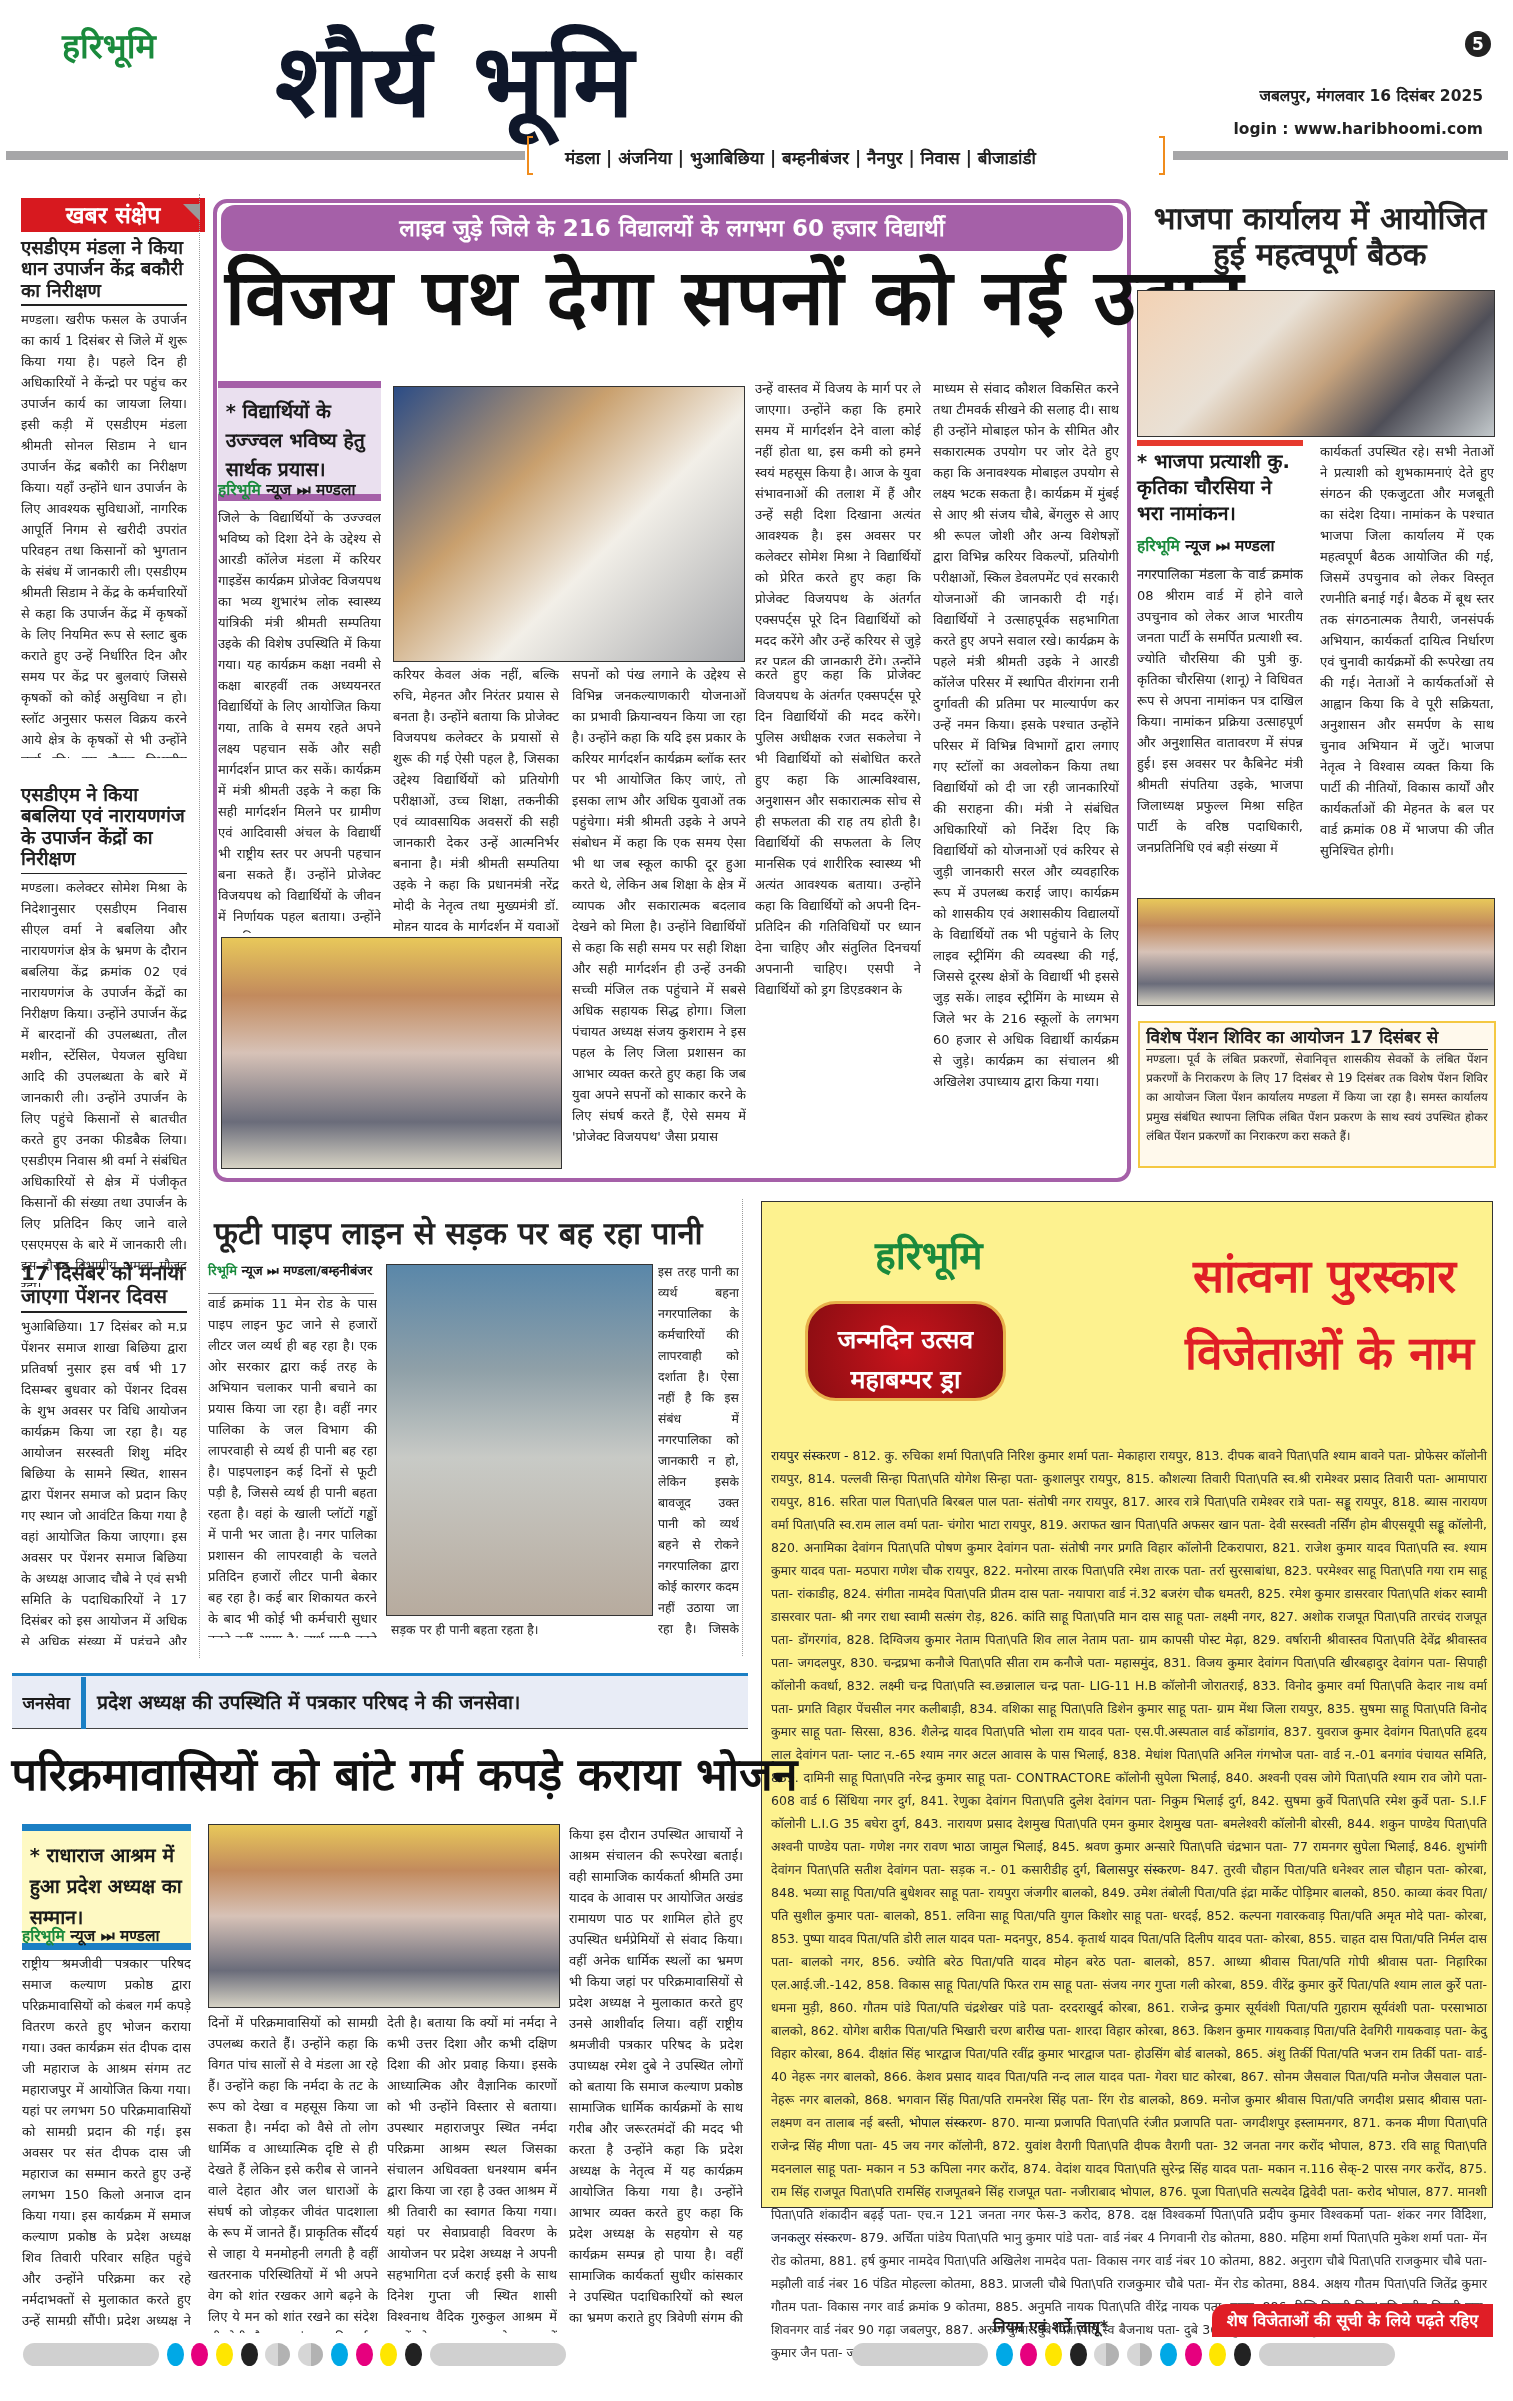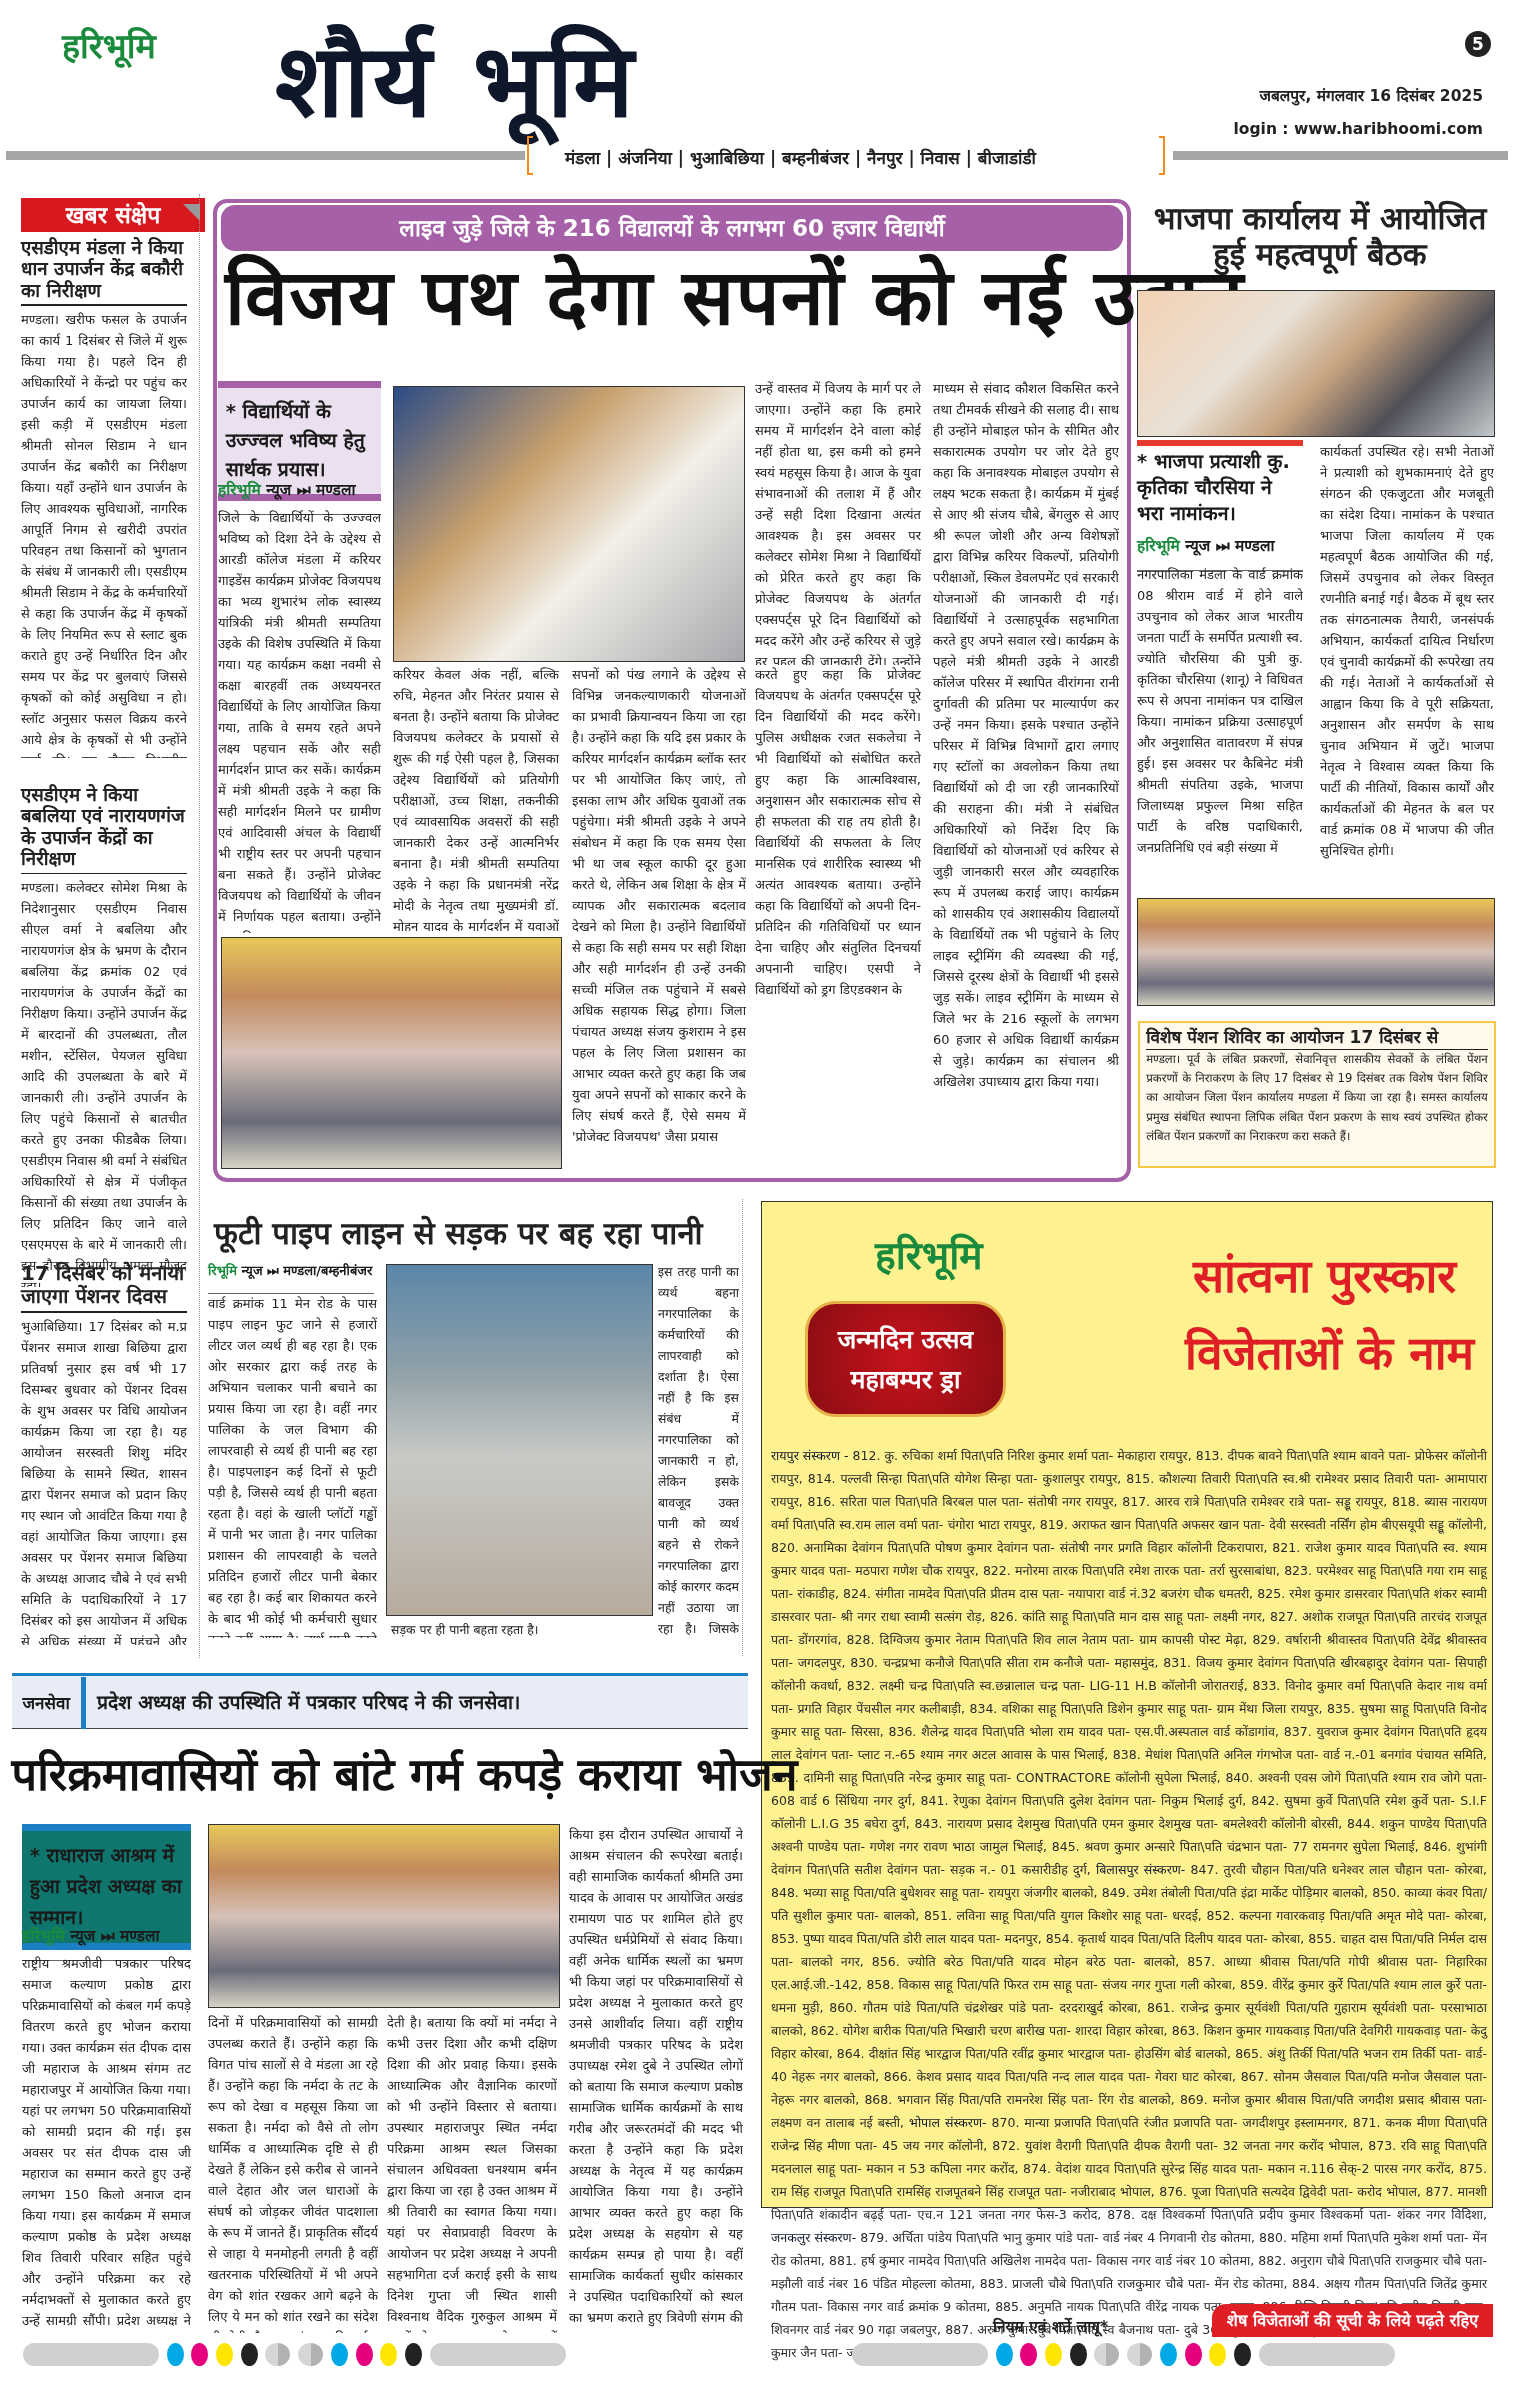--- a/index.html
+++ b/index.html
@@ -28,32 +28,32 @@
 .photo{background:linear-gradient(135deg,#7a8fa8,#c9b9a0 40%,#e8e2d4 70%,#8b8071);border:1.5px solid #333}
 .photo-bjp{background:linear-gradient(135deg,#f3d2b4,#e9e1d6 35%,#c5a27d 55%,#4f4f58 75%,#c3c9cc)}
 .photo-road{background:linear-gradient(180deg,#5a87a9 0%,#8fa0a8 30%,#c8cac6 55%,#b7ab9e 100%)}
 .photo-group{background:linear-gradient(180deg,#e8c85a 0%,#c28a5d 25%,#d7c2b7 50%,#6a6c7a 80%,#d6d2c4)}
 .photo-event{background:linear-gradient(135deg,#2b4c86,#c9a06e 35%,#f2efe8 60%,#a7a9ad)}
 .red-rule{height:6.2px;background:#e63a2e}
 .sub-red{font-size:19.4px;font-weight:bold;line-height:26px}
 .pension-box{left:1138px;top:1021px;width:358px;height:147px;border:2.3px solid #f4c842;background:#fff9ec;padding:4.6px 6.2px}
 .ad-box{left:761px;top:1201px;width:732px;height:1007px;background:#fdf28f;border:1.5px solid #333}
 .ad-hb{left:875px;top:1227px;font-size:39px;font-weight:bold;color:#1a8a3c}
-.ad-badge{left:805px;top:1301px;width:201px;height:116px;background:radial-gradient(circle,#c8141c,#8a0d12);border-radius:31px;border:3.1px solid #e8b04a;color:#fff;text-align:center;font-size:25px;font-weight:bold;line-height:40px;padding-top:15.5px}
+.ad-badge{left:805px;top:1301px;width:201px;height:100px;background:radial-gradient(circle,#c8141c,#8a0d12);border-radius:31px;border:3.1px solid #e8b04a;color:#fff;text-align:center;font-size:25px;font-weight:bold;line-height:40px;padding-top:15.5px}
 .ad-title1{left:1193px;top:1243px;font-size:46px;font-weight:bold;color:#e01e26}
 .ad-title2{left:1185px;top:1320px;font-size:46px;font-weight:bold;color:#e01e26}
 .ad-list{left:771px;top:1444px;width:716px;font-size:12.5px;line-height:23px;color:#2a2a2a;text-align:justify}
 .ad-list .ed{color:#0f172a;font-weight:normal}
 .ad-footer{left:993px;top:2315px;font-size:15.5px;font-weight:bold;color:#222}
 .ad-red{left:1212px;top:2304px;width:281px;height:33px;background:#e01e26;color:#fff;font-size:16.3px;font-weight:bold;text-align:center;line-height:33px;border-radius:14px 0 0 0}
 .jansewa-bar{left:11.6px;top:1673px;width:1498px;height:56px;background:#e8ecf6;border-top:3.9px solid #1b7fc4;border-bottom:1.5px solid #444}
 .jansewa-label{left:11.6px;top:1677px;width:74px;height:52px;border-right:5.4px solid #1b7fc4;font-size:17px;font-weight:bold;line-height:52px;text-align:center}
 .jansewa-text{left:97px;top:1677px;font-size:19.4px;font-weight:bold;line-height:52px}
 .big-head2{left:11.6px;top:1742px;font-size:45px;font-weight:bold;color:#111}
-.subbox-blue{background:#0f766e;border-top:7.7px solid #1b7fc4;border-bottom:7.7px solid #1b7fc4;padding:9.3px 7.7px;font-size:19.4px;font-weight:bold;line-height:31px}
+.subbox-blue{background:#fef9c3;border-top:7.7px solid #1b7fc4;border-bottom:7.7px solid #1b7fc4;padding:9.3px 7.7px;font-size:19.4px;font-weight:bold;line-height:31px}
 .reg-marks{top:2343px;height:23px;display:flex;align-items:center;gap:7.7px}
 .dot{width:17px;height:23px;border-radius:50%}
 .pill-grey{width:136px;height:23px;background:#d0d0d0;border-radius:11.6px}
 .half{width:25px;height:23px;border-radius:50%;background:linear-gradient(90deg,#d6d6d6 50%,#b2b2b2 50%)}
 </style>
 </head>
 <body>
 
 <div class="abs logo-small">हरिभूमि</div>
 <div class="abs masthead">शौर्य भूमि</div>

